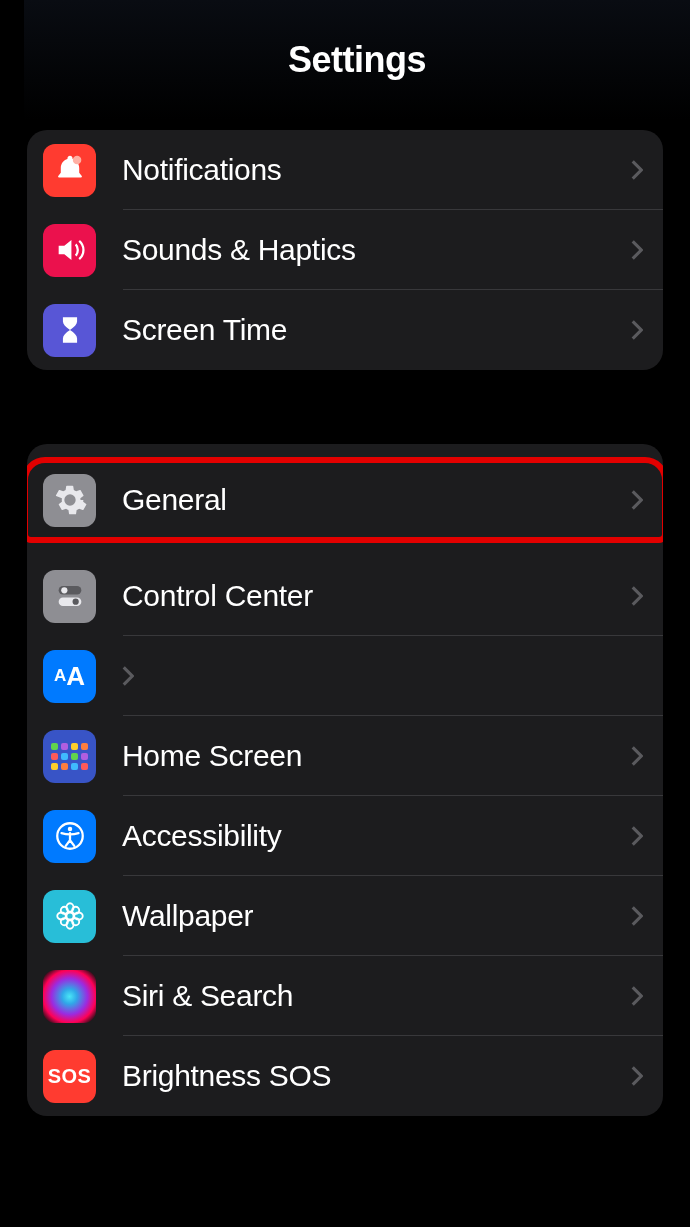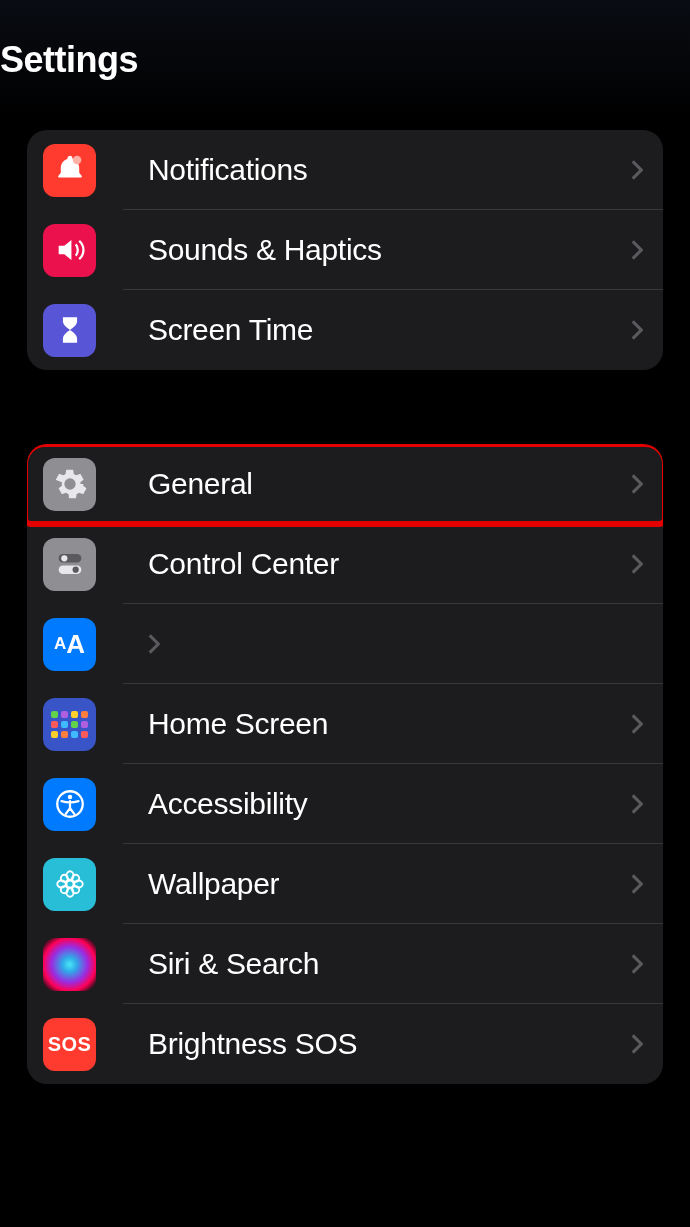--- a/index.html
+++ b/index.html
@@ -11,21 +11,23 @@
       width: 690px;
       height: 1227px;
       background: #000000;
       font-family: -apple-system, BlinkMacSystemFont, "Helvetica Neue", sans-serif;
       overflow: hidden;
     }
     .header {
       height: 120px;
       display: flex;
       align-items: center;
+      justify-content: center;
       background: linear-gradient(180deg, rgba(30,40,60,0.3) 0%, rgba(0,0,0,1) 100%);
+      margin-left: 24px;
     }
     .header-title {
       color: #ffffff;
       font-size: 36px;
       font-weight: 700;
       letter-spacing: -0.5px;
     }
     .section {
       margin: 10px 27px 0 27px;
       background: #1c1c1e;
@@ -35,38 +37,37 @@
     .section-gap {
       height: 64px;
     }
     .row {
       display: flex;
       align-items: center;
       height: 80px;
       padding: 0 20px 0 16px;
       position: relative;
       cursor: pointer;
-      gap: 26px;
     }
     .row-inner-divider {
       position: absolute;
       bottom: 0;
       left: 96px;
       right: 0;
       height: 1px;
       background: rgba(84,84,88,0.5);
     }
     .row:last-child .row-inner-divider {
       display: none;
     }
     .highlighted {
       outline: 6px solid #e20000;
       outline-offset: -3px;
       border-radius: 20px 20px 6px 6px;
-      margin: 0 -2px;
+      margin: 16px -2px;
       padding: 0 22px 0 18px;
       z-index: 2;
     }
     .icon-box {
       width: 53px;
       height: 53px;
       border-radius: 12px;
       display: flex;
       align-items: center;
       justify-content: center;

